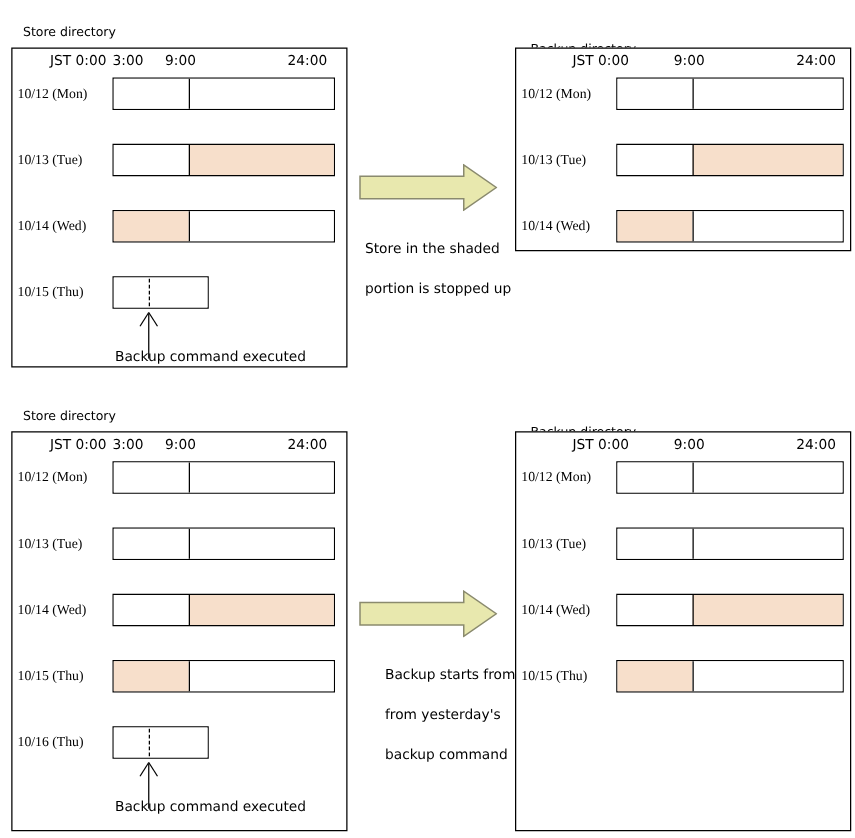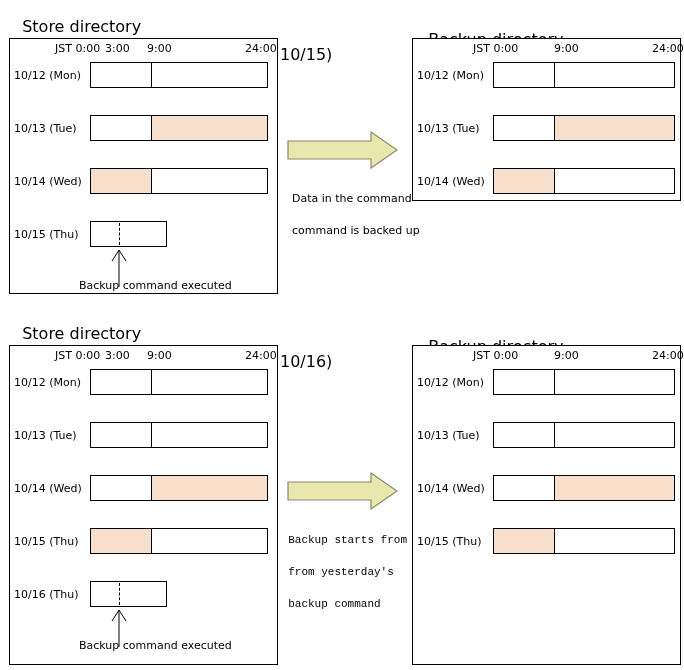--- a/index.html
+++ b/index.html
@@ -13,56 +13,57 @@
     position: relative;
     font-family: "DejaVu Sans", "Liberation Sans", sans-serif;
     font-size: 11px;
     color: #000000;
     overflow: hidden;
   }
 
   
   .panel-caption {
     position: absolute;
-    font-size: 16px;
+    font-size: 10px;
     line-height: 14px;
     color: #000;
     white-space: pre;
   }
 
   
   .panel {
     position: absolute;
     border: 1px solid #000000;
     background: #ffffff;
     box-sizing: border-box;
   }
 
   
   .axis {
     position: absolute;
-    left: 16px;
+    left: 1px;
     top: 0;
     height: 18px;
     width: 100%;
     text-align: center;
   }
   .axis-tick {
     position: absolute;
     top: 3px;
     font-size: 11px;
     white-space: pre;
   }
 
   
   .row-label {
     position: absolute;
     font-size: 11px;
     white-space: pre;
     text-align: right;
+    font-family: Liberation Serif, serif;
   }
   .bar {
     position: absolute;
     box-sizing: border-box;
     border: 1px solid #000000;
     background: #ffffff;
     height: 26px;
   }
   .bar .seg {
     position: absolute;
@@ -86,20 +87,21 @@
     width: 0;
     border-left: 1px dashed #000000;
   }
 
   
   .callout-arrow { position: absolute; }
   .callout-note {
     position: absolute;
     font-size: 11px;
     white-space: pre;
+    margin-left: 13px;
   }
 
   
   .block-arrow { position: absolute; }
   .arrow-caption {
     position: absolute;
     font-size: 11px;
     line-height: 16px;
     white-space: pre;
   }
@@ -187,22 +189,22 @@
     <div class="seg shaded" style="left:0; width:60px;"></div>
     <div class="seg plain" style="left:60px; right:0;"></div>
     <div class="divider" style="left:60px;"></div>
   </div>
 </div>
 
 <svg class="block-arrow" style="left:287px; top:131px;" width="111" height="38" viewBox="0 0 111 38">
   <polygon points="1,10 84,10 84,1 110,19 84,37 84,28 1,28" fill="#e8e8ae" stroke="#8a8a6e" stroke-width="1.2"></polygon>
 </svg>
 <div class="arrow-caption" style="left:285px; top:175px;">
-  <span>Data in the command</span><br>
-  <span>command is backed up</span>
+  <span>Store in the shaded</span><br>
+  <span>portion is stopped up</span>
 </div>
 
 <div class="panel-caption" style="left:12px; top:313px;">
   <span>Store directory</span><br>
   <span>(backup command executed on 10/16)</span>
 </div>
 
 <div class="panel" style="left:9px; top:345px; width:269px; height:320px;">
 
   <div class="axis">
@@ -291,17 +293,17 @@
   <div class="bar" style="left:80px; top:182px; width:182px;">
     <div class="seg shaded" style="left:0; width:60px;"></div>
     <div class="seg plain" style="left:60px; right:0;"></div>
     <div class="divider" style="left:60px;"></div>
   </div>
 </div>
 
 <svg class="block-arrow" style="left:287px; top:472px;" width="111" height="38" viewBox="0 0 111 38">
   <polygon points="1,10 84,10 84,1 110,19 84,37 84,28 1,28" fill="#e8e8ae" stroke="#8a8a6e" stroke-width="1.2"></polygon>
 </svg>
-<div class="arrow-caption" style="left:275px; top:516px;font-family:Liberation Mono, monospace;">
+<div class="arrow-caption" style="left:301px; top:516px;">
   <span>Backup starts from</span><br>
   <span>from yesterday's</span><br>
   <span>backup command</span>
 </div>
 
 </body></html>

